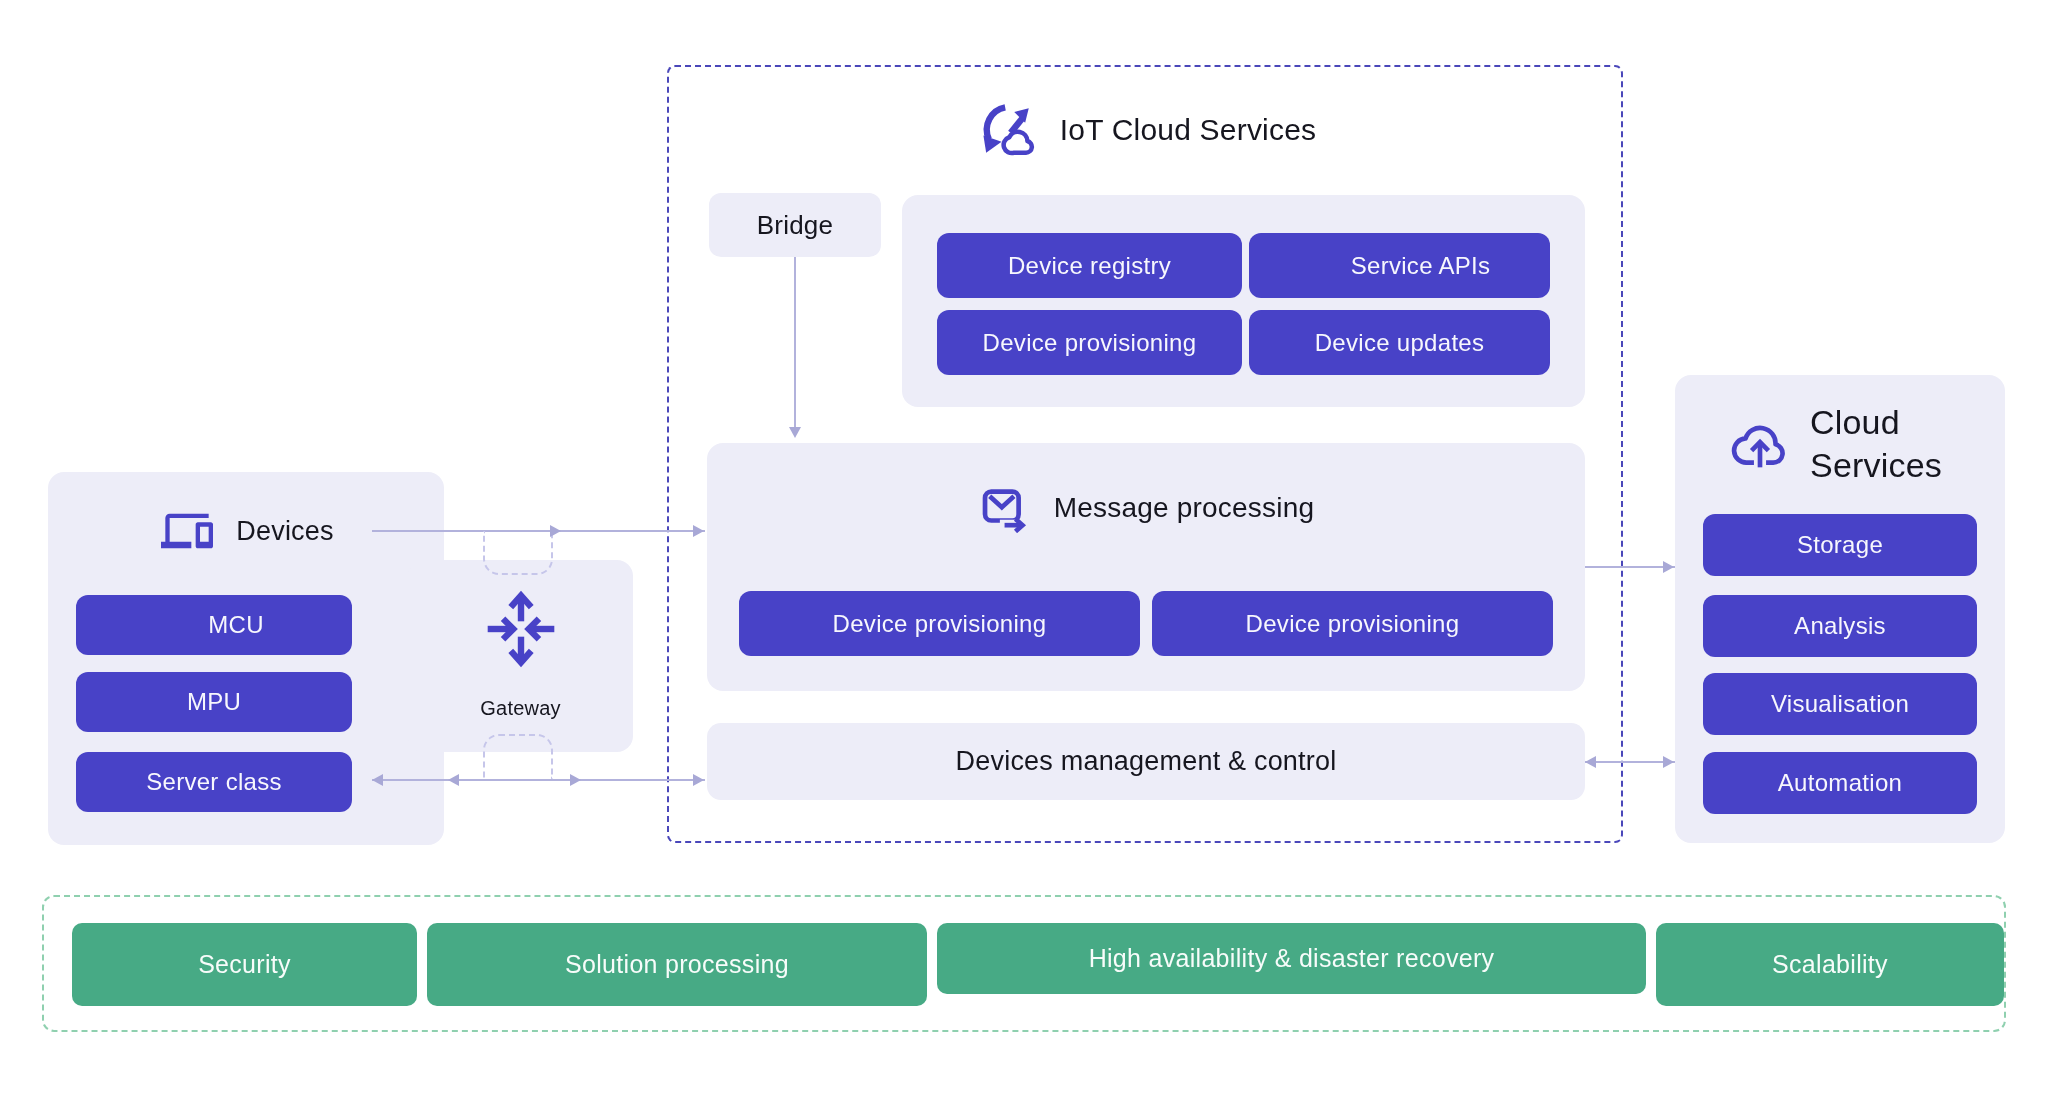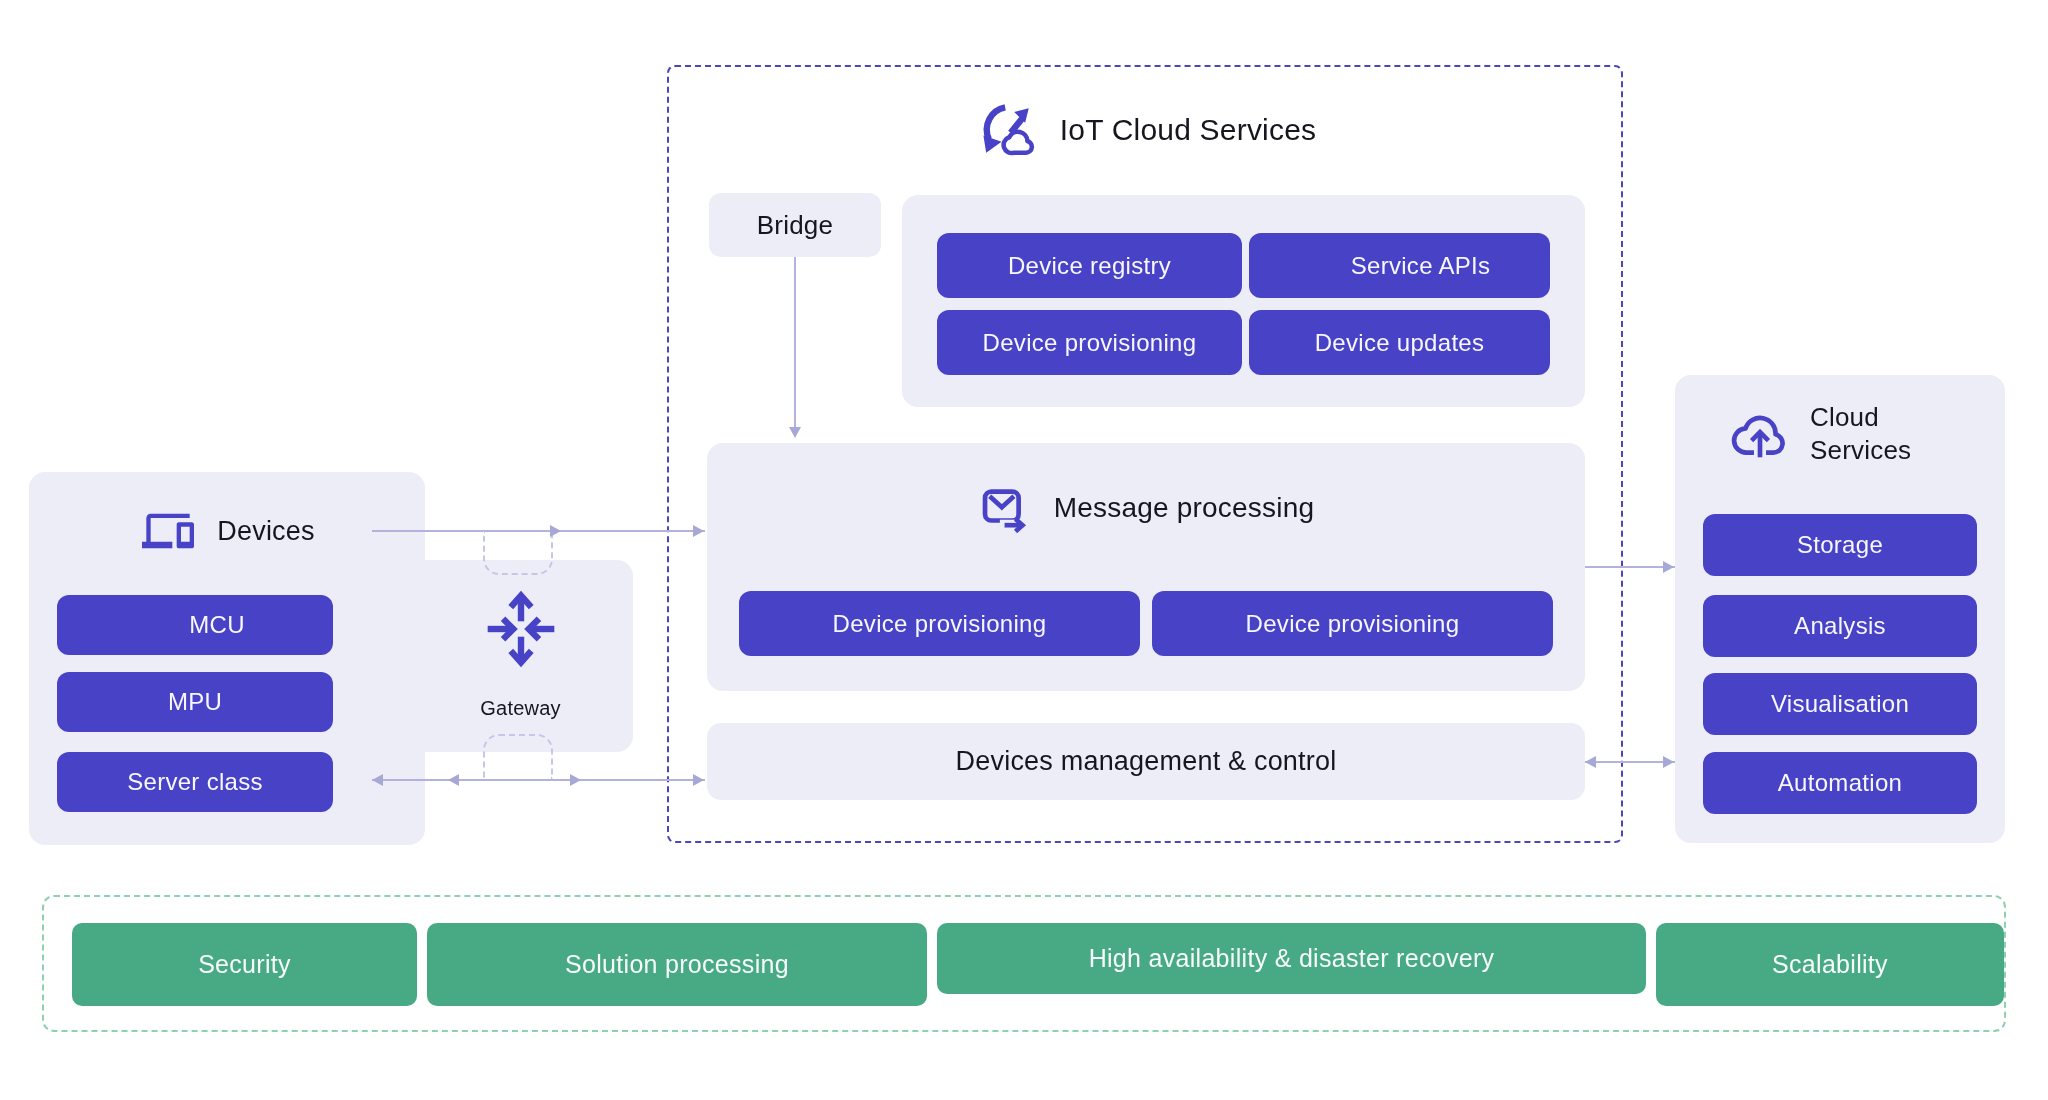--- a/index.html
+++ b/index.html
@@ -107,21 +107,21 @@
       <span class="title" style="font-size:28px;">Message processing</span>
     </div>
     <div class="btn" style="left:32px; top:148px; width:401px; height:65px;">Device provisioning</div>
     <div class="btn" style="left:445px; top:148px; width:401px; height:65px;">Device provisioning</div>
   </div>
 
   <div class="panel flex-center" style="left:707px; top:723px; width:878px; height:77px; border-radius:14px;">
     <span class="title" style="font-size:27px;">Devices management &amp; control</span>
   </div>
 
-  <div class="panel" style="left:29px; top:472px; width:396px; height:373px;">
+  <div class="panel" style="left:48px; top:472px; width:396px; height:373px;">
     <div class="abs flex-center" style="left:0; top:28px; width:100%; height:62px; gap:20px;">
       <span>
         <svg width="58" height="52" viewBox="0 0 24 24">
           <path fill="#4842C7" d="M4 6h18V4H4c-1.1 0-2 .9-2 2v11H0v3h14v-3H4V6zm19 2h-6c-.55 0-1 .45-1 1v10c0 .55.45 1 1 1h6c.55 0 1-.45 1-1V9c0-.55-.45-1-1-1zm-1 9h-4v-7h4v7z"></path>
         </svg>
       </span>
       <span class="title" style="font-size:27px;">Devices</span>
     </div>
     <div class="btn" style="left:28px; top:123px; width:276px; height:60px;padding-left:44px;">MCU</div>
     <div class="btn" style="left:28px; top:200px; width:276px; height:60px;">MPU</div>
@@ -149,21 +149,21 @@
   <div class="panel" style="left:1675px; top:375px; width:330px; height:468px;">
     <div class="abs" style="left:0; top:26px; width:100%; display:flex; align-items:center; justify-content:center; gap:20px;">
       <span>
         <svg width="60" height="56" viewBox="0 0 64 60">
           <path d="M18 50 h28 a10 10 0 0 0 2.6 -19.7 A16.5 16.5 0 0 0 16.5 24 a9.6 9.6 0 0 0 1.5 26 z" stroke="#4842C7" stroke-width="5" fill="none" stroke-linejoin="round"></path>
           <path d="M32 58 V38" stroke="#EDEDF8" stroke-width="13" fill="none"></path>
           <path d="M32 55 V31" stroke="#4842C7" stroke-width="5" fill="none"></path>
           <path d="M23 37 L32 28 L41 37" stroke="#4842C7" stroke-width="5" fill="none" stroke-linejoin="miter"></path>
         </svg>
       </span>
-      <span class="title" style="font-size:26px; line-height:1.25; width:140px;">Cloud Services</span>
+      <span class="title" style="font-size:34px; line-height:1.25; width:140px;">Cloud Services</span>
     </div>
     <div class="btn" style="left:28px; top:139px; width:274px; height:62px;">Storage</div>
     <div class="btn" style="left:28px; top:220px; width:274px; height:62px;">Analysis</div>
     <div class="btn" style="left:28px; top:298px; width:274px; height:62px;">Visualisation</div>
     <div class="btn" style="left:28px; top:377px; width:274px; height:62px;">Automation</div>
   </div>
 
   <div class="hline" style="left:372px; top:530px; width:333px;"></div>
   <div class="hop-top" style="left:483px; top:531px; width:70px; height:44px;"></div>
   <div class="ah r" style="left:550px; top:525px;"></div>

